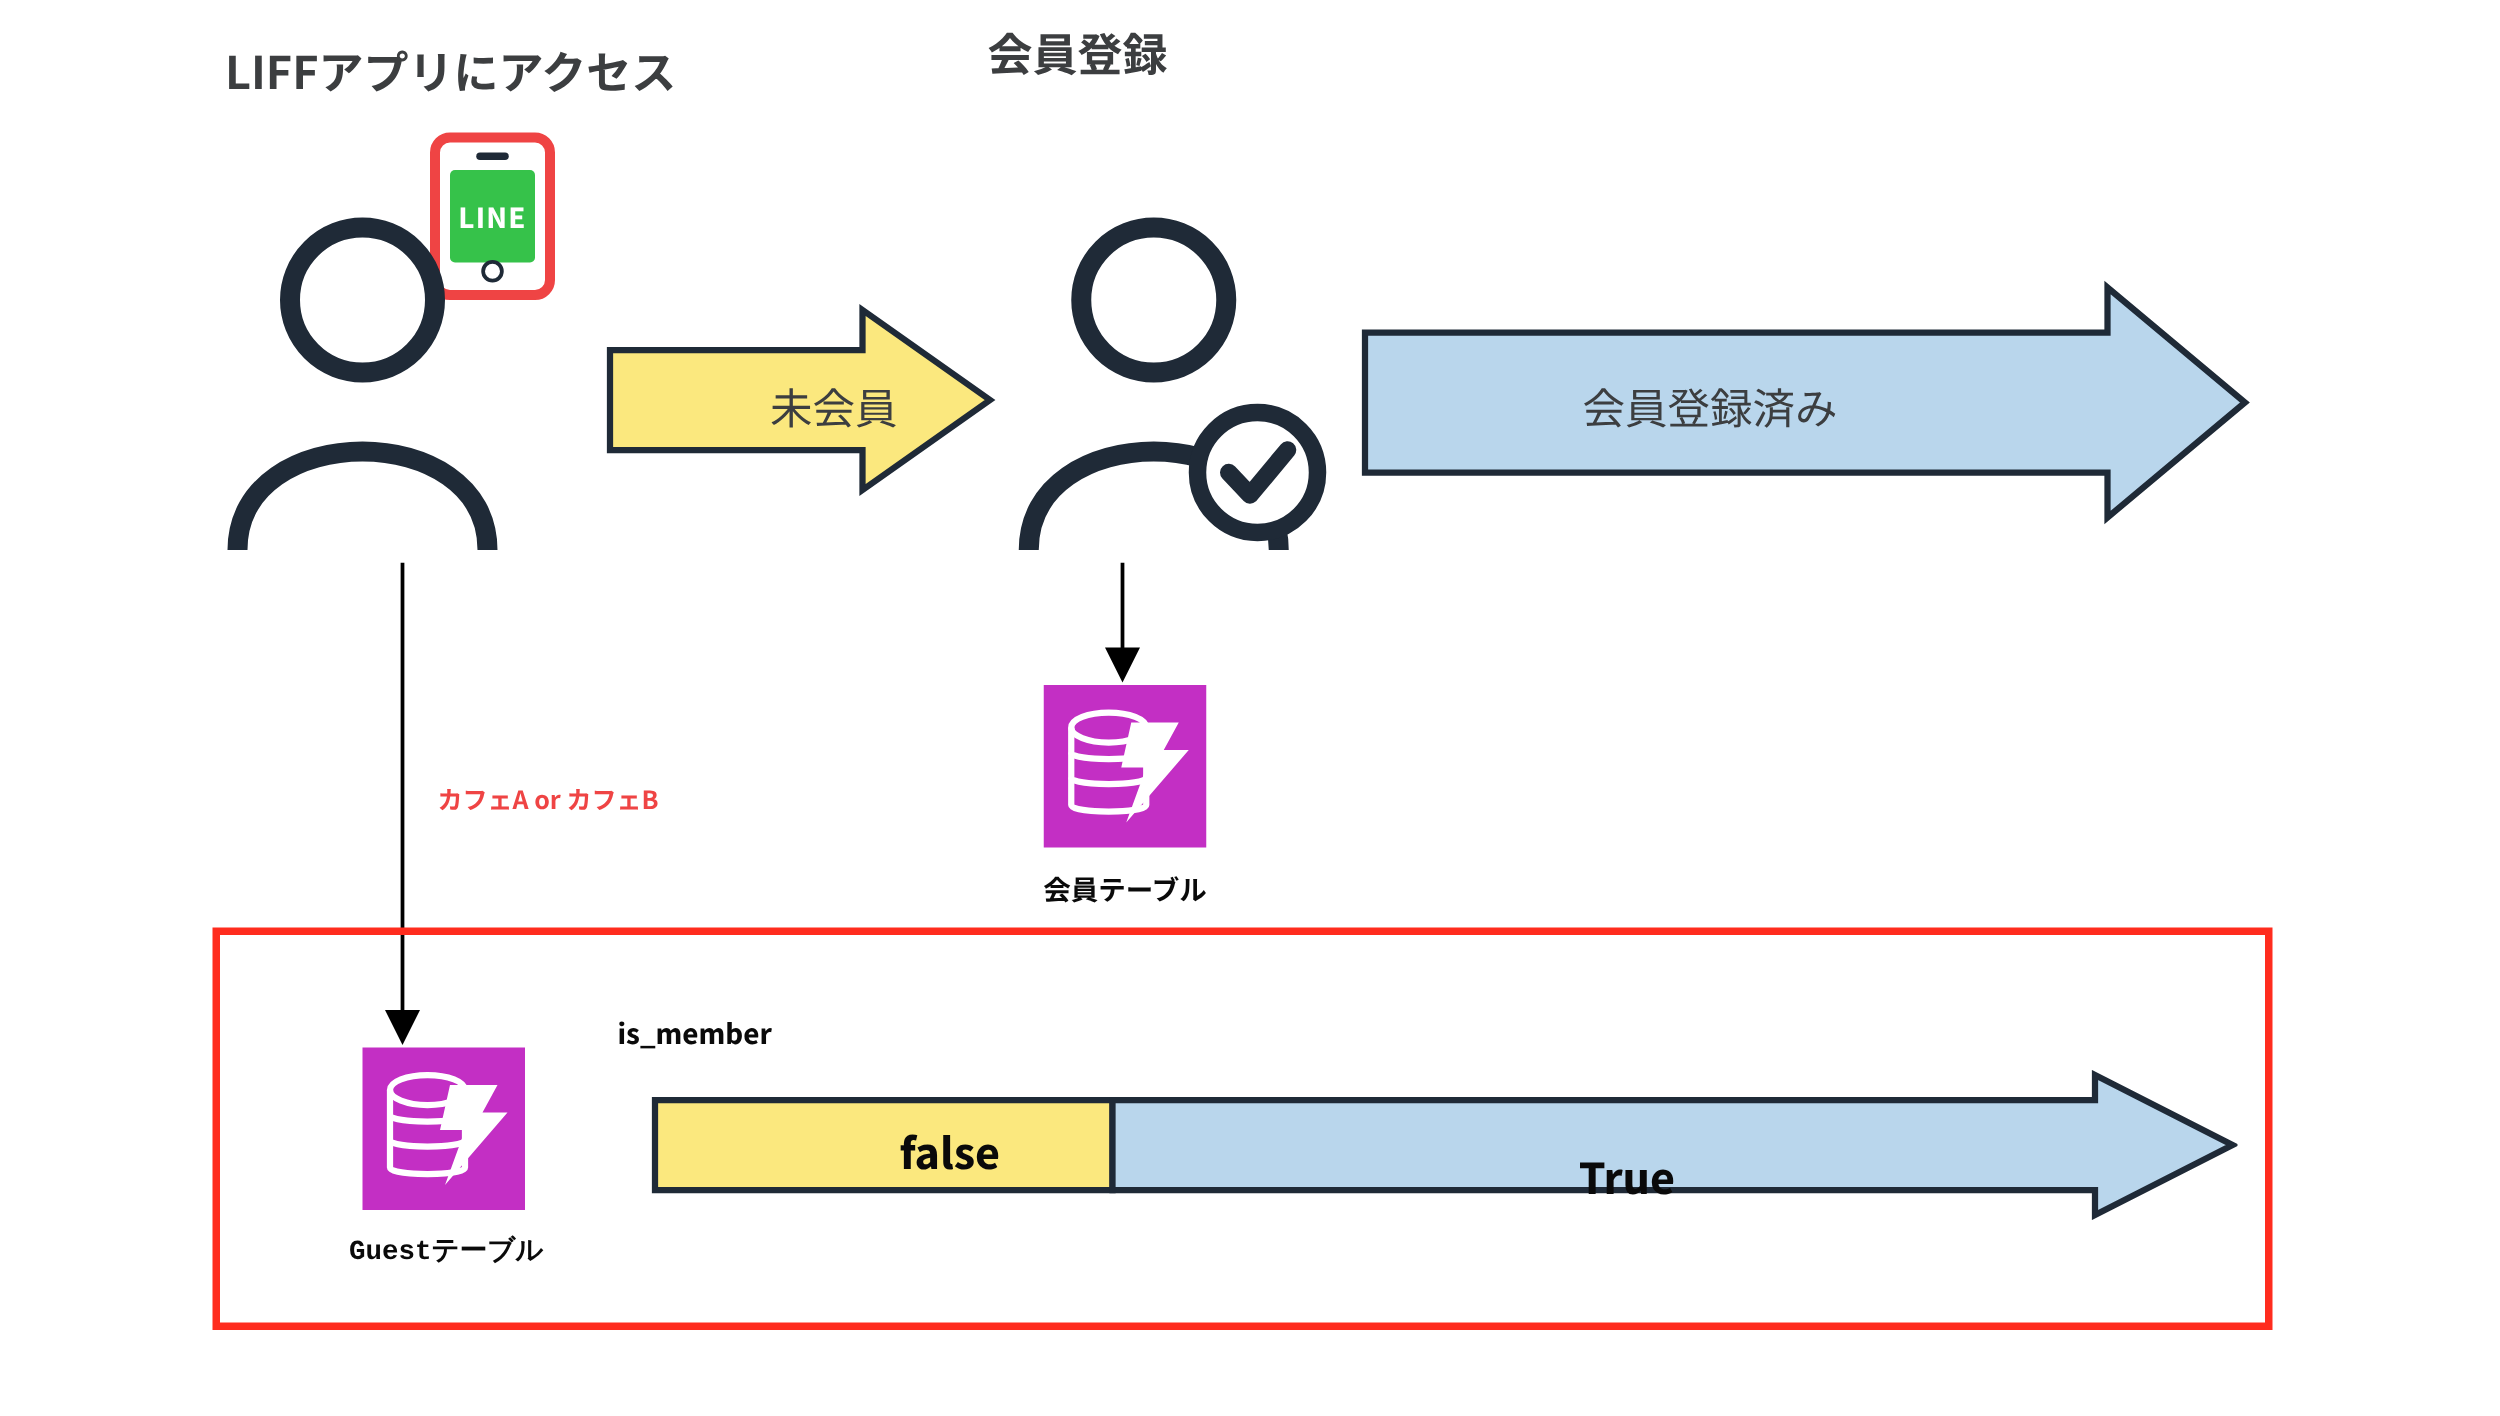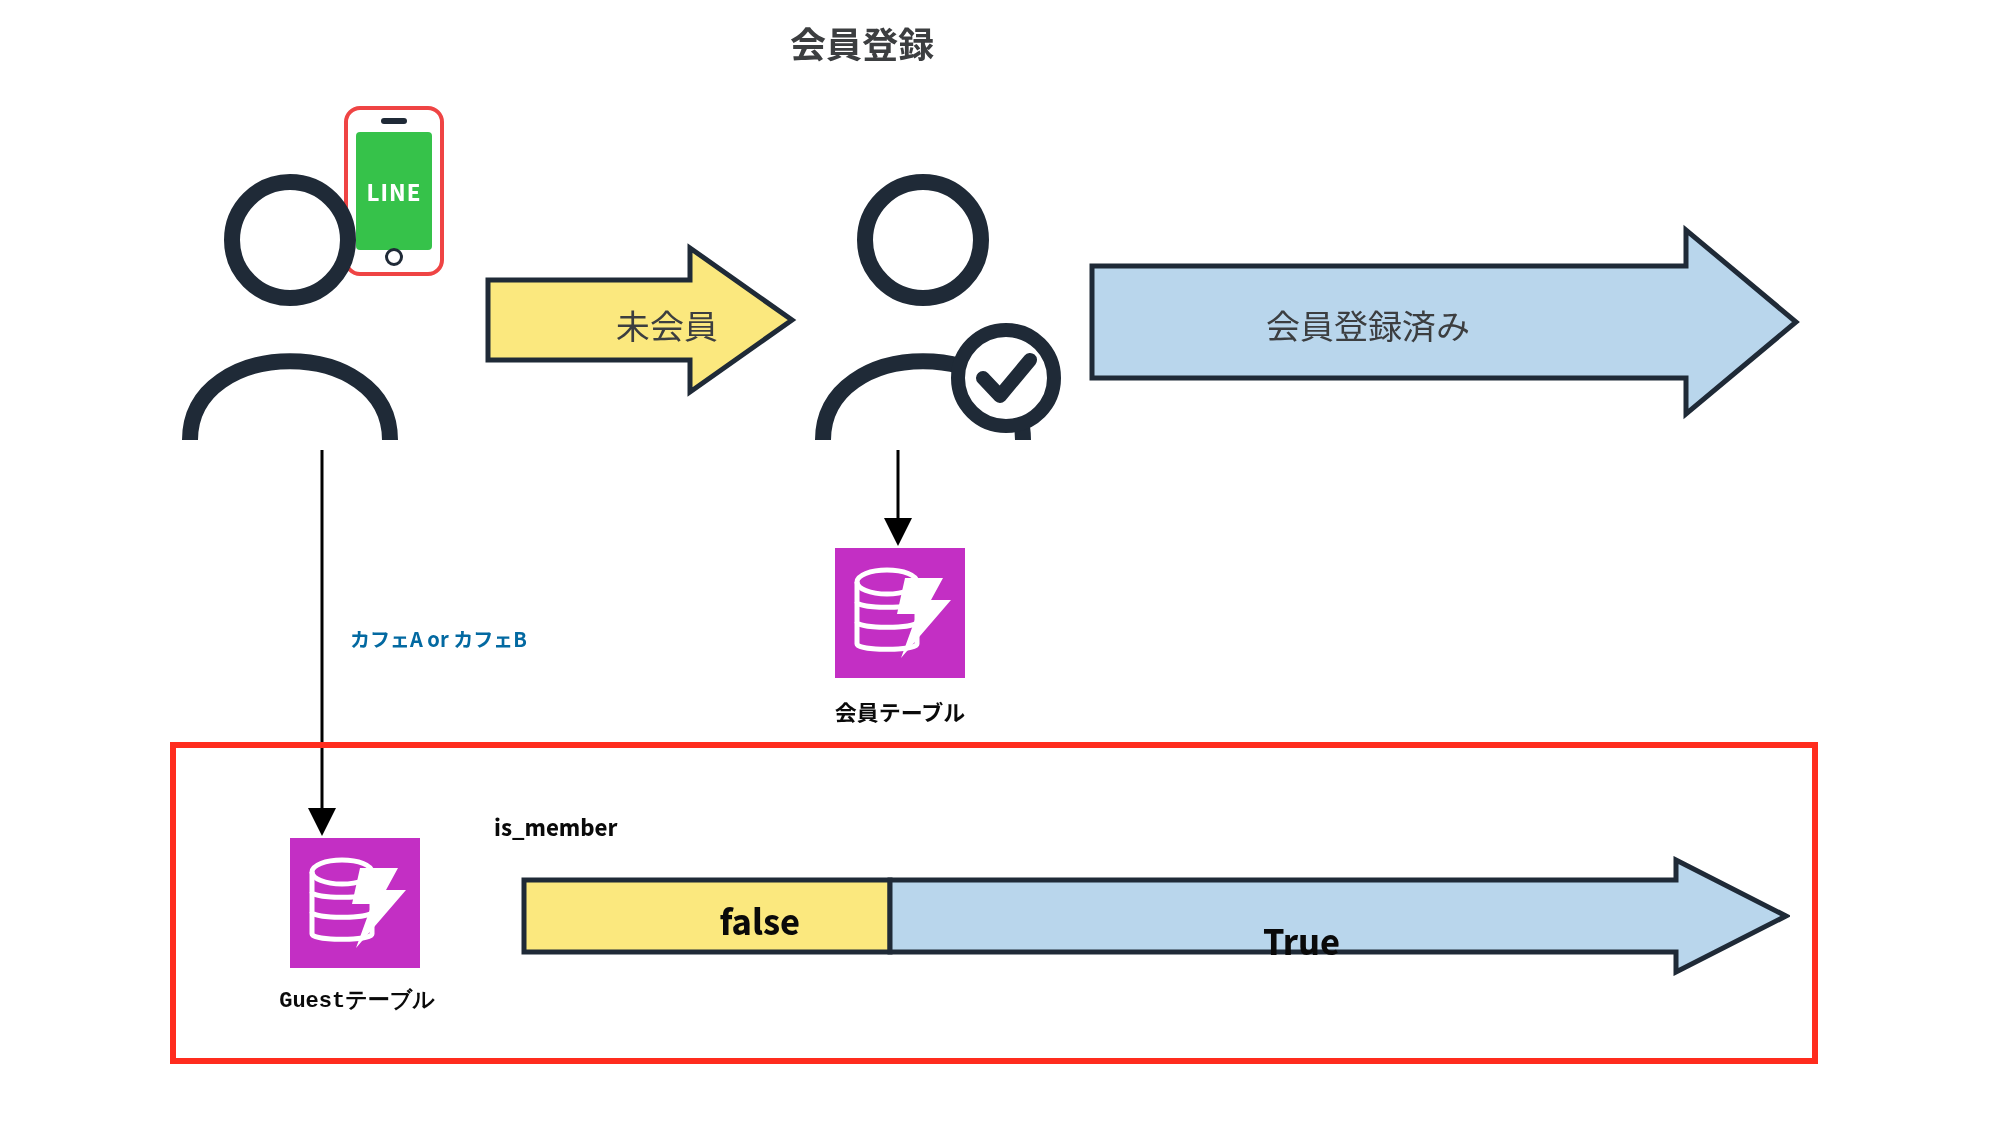--- a/index.html
+++ b/index.html
@@ -64,27 +64,27 @@
   }
   .thin-line {
     stroke: #000;
     stroke-width: 3;
     fill: none;
   }
   .tiny-label {
     position: absolute;
     font-weight: 700;
     font-size: 20px;
-    color: #0369a1;
+    color: #ef4444;
   }
   .phone-frame {
     position: absolute;
     width: 100px;
-    height: 170px;
-    border: 4px solid #ef4444;
+    height: 134px;
+    border: 8px solid #ef4444;
     border-radius: 16px;
     background: #fff;
     box-sizing: border-box;
   }
   .phone-screen {
     position: absolute;
     left: 8px; right: 8px; top: 22px; bottom: 22px;
     background: #36c24a;
     border-radius: 4px;
     display: flex;
@@ -111,20 +111,21 @@
     font-size: 34px;
     color: #0a0a0a;
     text-align: right;
   }
 </style>
 </head>
 <body>
 
 <div class="stage">
 
+  <div class="heading" style="left:180px; top:30px;">LIFFアプリにアクセス</div>
   <div class="heading" style="left:790px; top:16px;">会員登録</div>
 
   <div class="phone-frame" style="left:344px; top:106px;">
     <div class="phone-earpiece"></div>
     <div class="phone-screen">
       <span>LINE</span>
     </div>
     <div class="phone-home"></div>
   </div>
 

